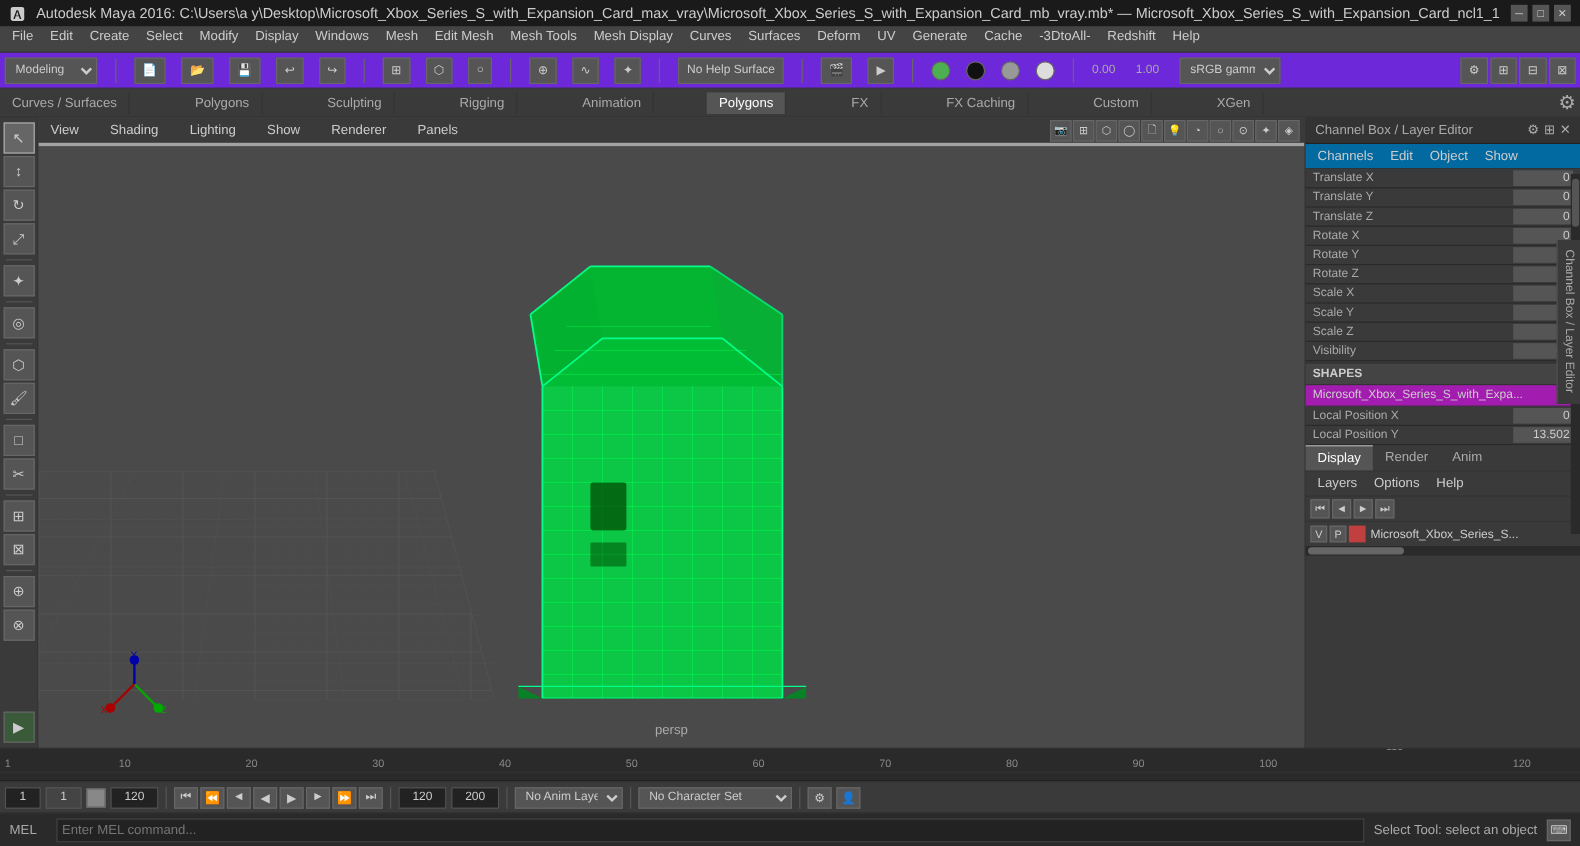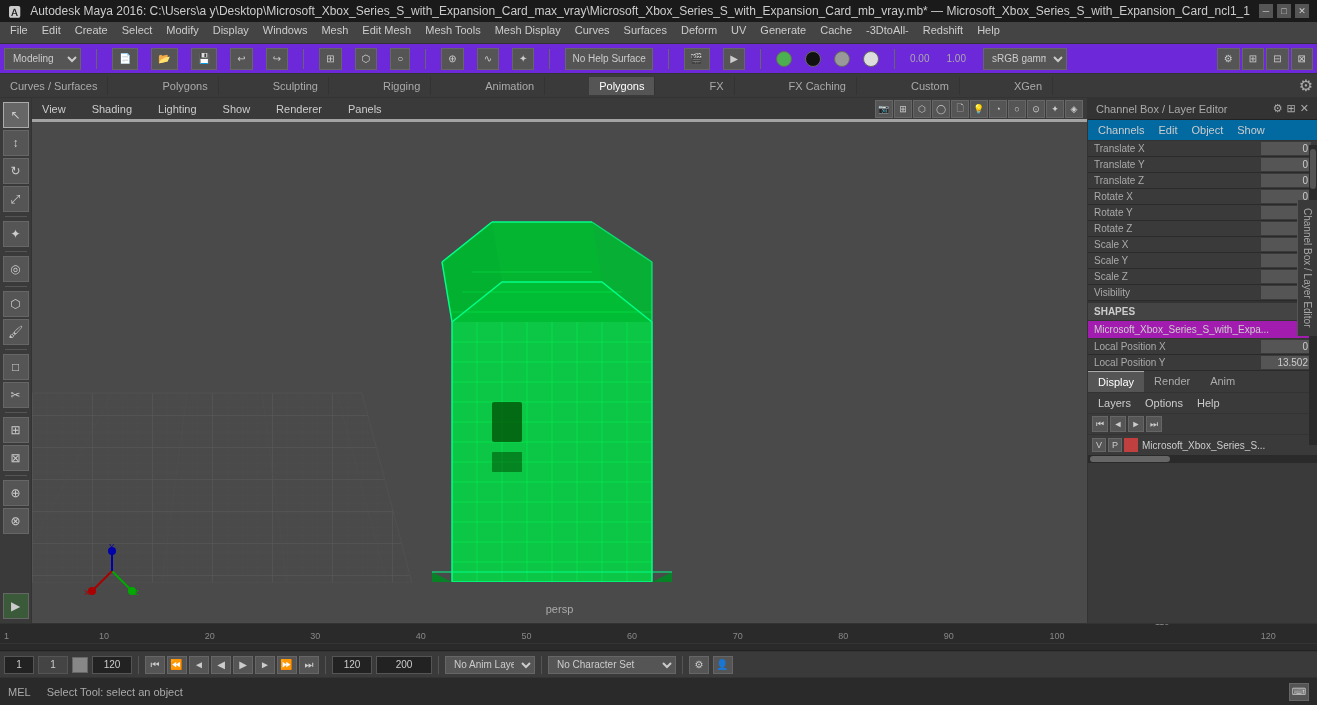--- a/index.html
+++ b/index.html
@@ -510,35 +510,36 @@
     <div class="pb-btn">⏪</div>
     <div class="pb-btn">◄</div>
     <div class="pb-btn">◀</div>
     <div class="pb-btn">▶</div>
     <div class="pb-btn">►</div>
     <div class="pb-btn">⏩</div>
     <div class="pb-btn">⏭</div>
   </div>
   <div class="bc-separator"></div>
   <input class="bc-input" type="text" value="120" style="width: 40px;">
-  <input class="bc-input" type="text" value="200" style="width: 56px;">
+  <input class="bc-input" type="text" value="200" style="width: 40px;">
   <div class="bc-separator"></div>
   <select class="tb-dropdown" style="width:90px;font-size:10px;height:18px;">
     <option>No Anim Layer</option>
   </select>
   <div class="bc-separator"></div>
   <select class="tb-dropdown" style="width:128px;font-size:10px;height:18px;">
     <option>No Character Set</option>
   </select>
   <div class="bc-separator"></div>
   <div class="pb-btn">⚙</div>
   <div class="pb-btn">👤</div>
 </div>
 
 <div id="status-bar">
   <span id="mel-label">MEL</span>
+  <input id="mel-input" type="text" placeholder="Enter MEL command..." value="" style="">
   <span id="status-text">Select Tool: select an object</span>
   <div id="status-right">
     <div class="pb-btn">⌨</div>
   </div>
 </div>
 
 <div id="attr-tab" style="position:fixed;right:0;top:200px;writing-mode:vertical-rl;background:#3a3a3a;color:#aaa;padding:8px 4px;font-size:10px;cursor:pointer;border-left:1px solid #555;z-index:100;">Channel Box / Layer Editor</div>
 
 </body></html>

